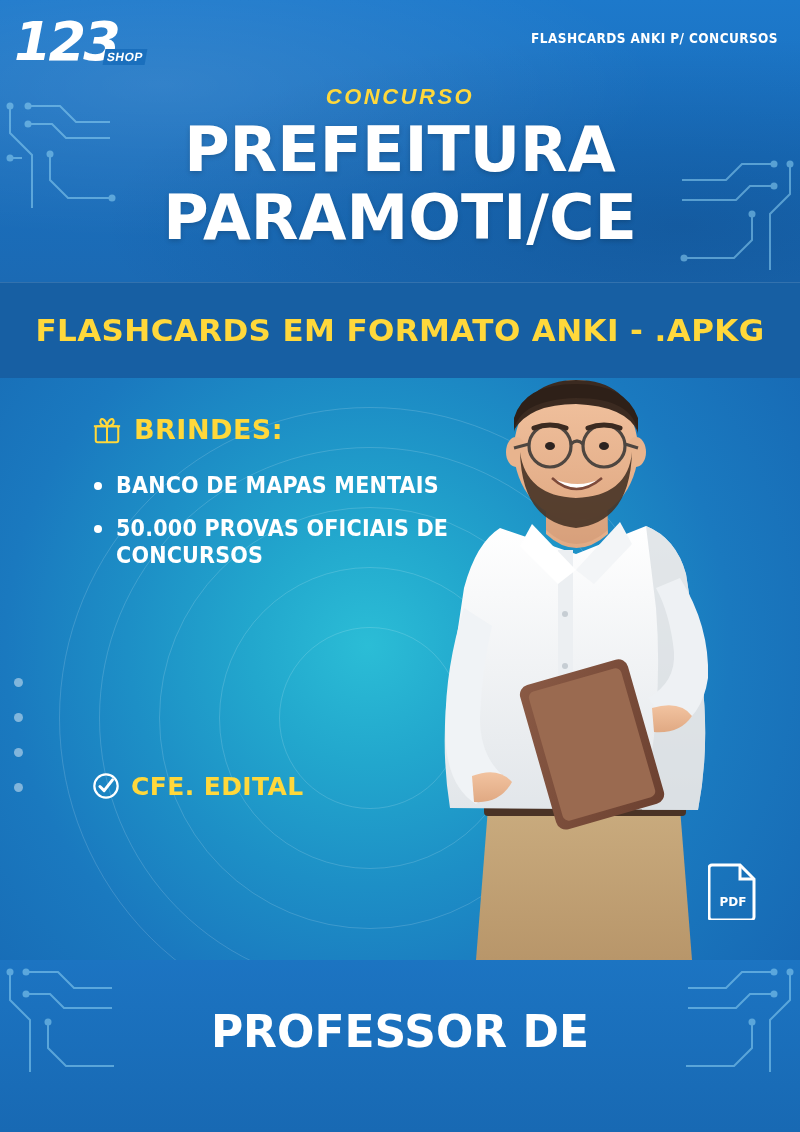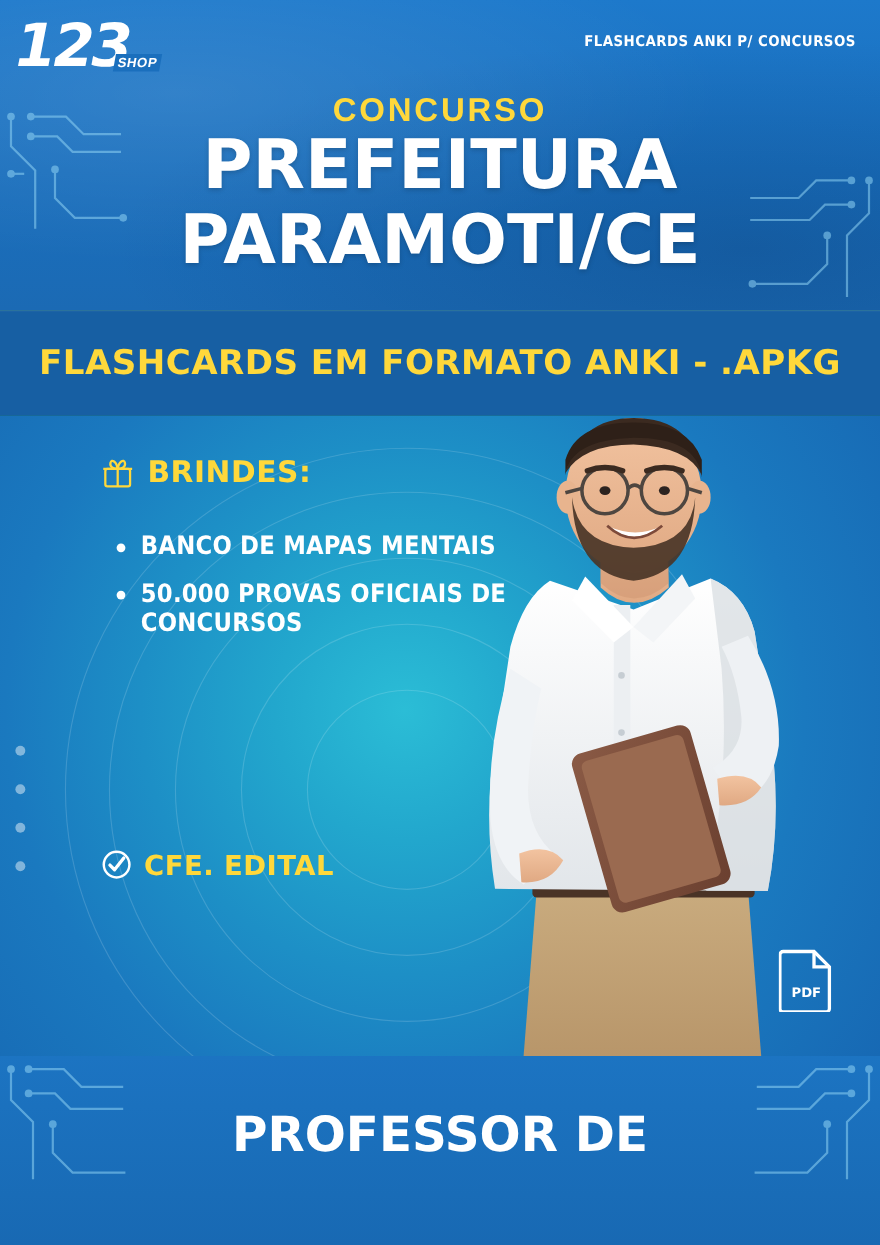--- a/index.html
+++ b/index.html
@@ -74,24 +74,25 @@
     z-index: 6;
     font-family: "DejaVu Sans Condensed","Liberation Sans", sans-serif;
   }
 
   .concurso-label {
     position: absolute;
     top: 84px;
     width: 100%;
     text-align: center;
     color: #ffd83b;
-    font-size: 30px;
+    font-size: 22px;
     font-weight: 700;
     letter-spacing: 2.5px;
     z-index: 6;
+    font-style: italic;
   }
   .title-main {
     position: absolute;
     top: 116px;
     width: 100%;
     text-align: center;
     color: #ffffff;
     font-size: 62px;
     line-height: 68px;
     font-weight: 700;
@@ -182,21 +183,21 @@
     color: #ffd83b;
     font-size: 27px;
     font-weight: 700;
     letter-spacing: 0.5px;
     font-family: "DejaVu Sans", sans-serif;
   }
   .brindes-list {
     position: absolute;
     left: 90px; top: 94px;
     width: 340px;
-    margin: 12px;
+    margin: 0;
     padding: 0 0 0 26px;
     list-style: none;
     z-index: 5;
   }
   .brindes-list li {
     position: relative;
     color: #ffffff;
     font-size: 23px;
     line-height: 27px;
     font-weight: 700;

